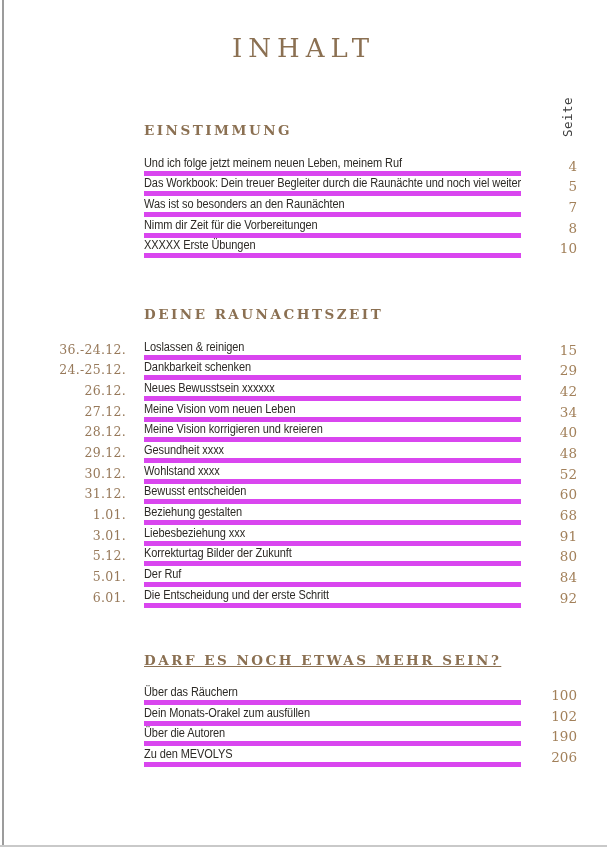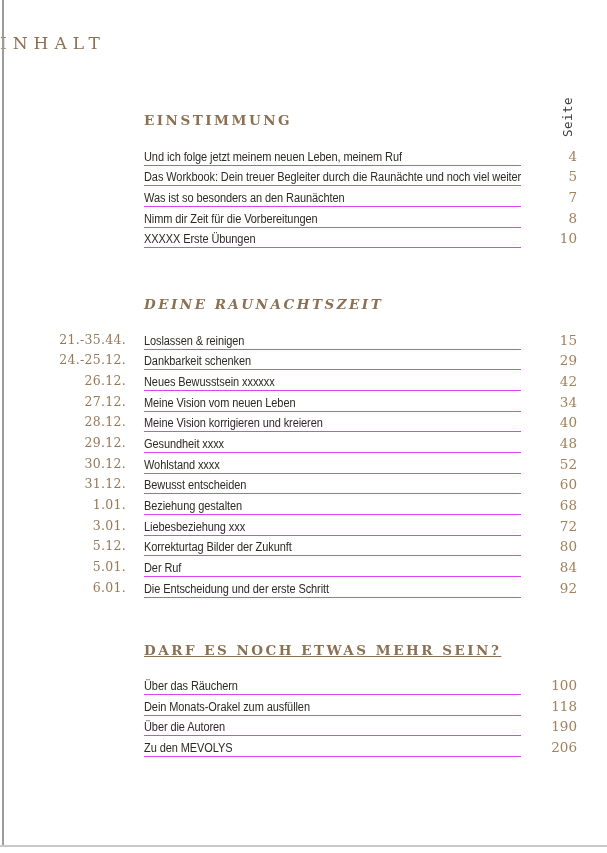--- a/index.html
+++ b/index.html
@@ -10,23 +10,23 @@
     overflow:hidden;
     font-family:"Liberation Sans",sans-serif;
   }
   
   .edge-left{position:absolute;left:2px;top:0;width:2px;height:847px;background:#9c9c9c;}
   .edge-bottom{position:absolute;left:0;top:845px;width:607px;height:2px;background:#c9c9c9;}
 
   
   .title{
     margin:0;padding-top:33px;
-    text-align:left;
+    text-align:center;
     font-family:"DejaVu Serif","Liberation Serif",serif;
-    font-size:17px;font-weight:500;
+    font-size:26px;font-weight:500;
     letter-spacing:6px;
     color:#8b7052;
   }
 
   
   .seite{
     position:absolute;
     left:547px;top:108px;
     width:44px;height:18px;
     transform:rotate(-90deg);
@@ -44,21 +44,21 @@
   .heading{
     margin:16px 0 0 85px;
     height:14px;
     font-family:"DejaVu Serif","Liberation Serif",serif;
     font-size:13.5px;font-weight:bold;
     letter-spacing:2.5px;
     color:#8b7052;
     white-space:nowrap;
   }
   .section-1 .heading{margin-top:59px;}
-  .section-2 .heading{margin-top:48px;font-style:italic;}
+  .section-2 .heading{margin-top:48px;}
   .section-3 .heading{margin-top:44px;text-decoration:underline;}
 
   .rows{margin-top:19px;}
 
   .row{
     display:grid;
     grid-template-columns:85px 377px 56px;
     height:20.65px;
   }
   .cell{display:flex;align-items:flex-end;min-width:0;}
@@ -66,21 +66,21 @@
   .date{
     justify-content:flex-end;
     padding-right:18px;padding-bottom:3px;
     box-sizing:border-box;
     font-family:"DejaVu Serif","Liberation Serif",serif;
     font-size:12.5px;letter-spacing:0.3px;
     color:#97795a;
     white-space:nowrap;
   }
   .titlecell{
-    border-bottom:1px solid #d946ef;
+    border-bottom:5px solid #d946ef;
     padding-bottom:1px;
     box-sizing:border-box;
     overflow:hidden;
   }
   .titlecell .t{
     font-size:12.5px;
     color:#2d2a26;
     white-space:nowrap;
     display:inline-block;
     transform:scaleX(0.88);
@@ -150,21 +150,21 @@
     </div>
     <div class="cell pagenum">10</div>
   </div>
 </div>
   </section>
 
   <section class="section section-2">
     <h2 class="heading">DEINE RAUNACHTSZEIT</h2>
     <div class="rows">
   <div class="row">
-    <div class="cell date">21.-35.44.</div>
+    <div class="cell date">36.-24.12.</div>
     <div class="cell titlecell">
       <span class="t">Loslassen &amp; reinigen</span>
     </div>
     <div class="cell pagenum">15</div>
   </div>
 
   <div class="row">
     <div class="cell date">24.-25.12.</div>
     <div class="cell titlecell">
       <span class="t">Dankbarkeit schenken</span>
@@ -227,21 +227,21 @@
     </div>
     <div class="cell pagenum">68</div>
   </div>
 
 
   <div class="row">
     <div class="cell date">3.01.</div>
     <div class="cell titlecell">
       <span class="t">Liebesbeziehung xxx</span>
     </div>
-    <div class="cell pagenum">72</div>
+    <div class="cell pagenum">91</div>
   </div>
 
   <div class="row">
     <div class="cell date">5.12.</div>
     <div class="cell titlecell">
       <span class="t">Korrekturtag Bilder der Zukunft</span>
     </div>
     <div class="cell pagenum">80</div>
   </div>
 
@@ -272,21 +272,21 @@
       <span class="t">Über das Räuchern</span>
     </div>
     <div class="cell pagenum">100</div>
   </div>
 
   <div class="row">
     <div class="cell date"></div>
     <div class="cell titlecell">
       <span class="t">Dein Monats-Orakel zum ausfüllen</span>
     </div>
-    <div class="cell pagenum">118</div>
+    <div class="cell pagenum">102</div>
   </div>
 
   <div class="row">
     <div class="cell date"></div>
     <div class="cell titlecell">
       <span class="t">Über die Autoren</span>
     </div>
     <div class="cell pagenum">190</div>
   </div>
 

